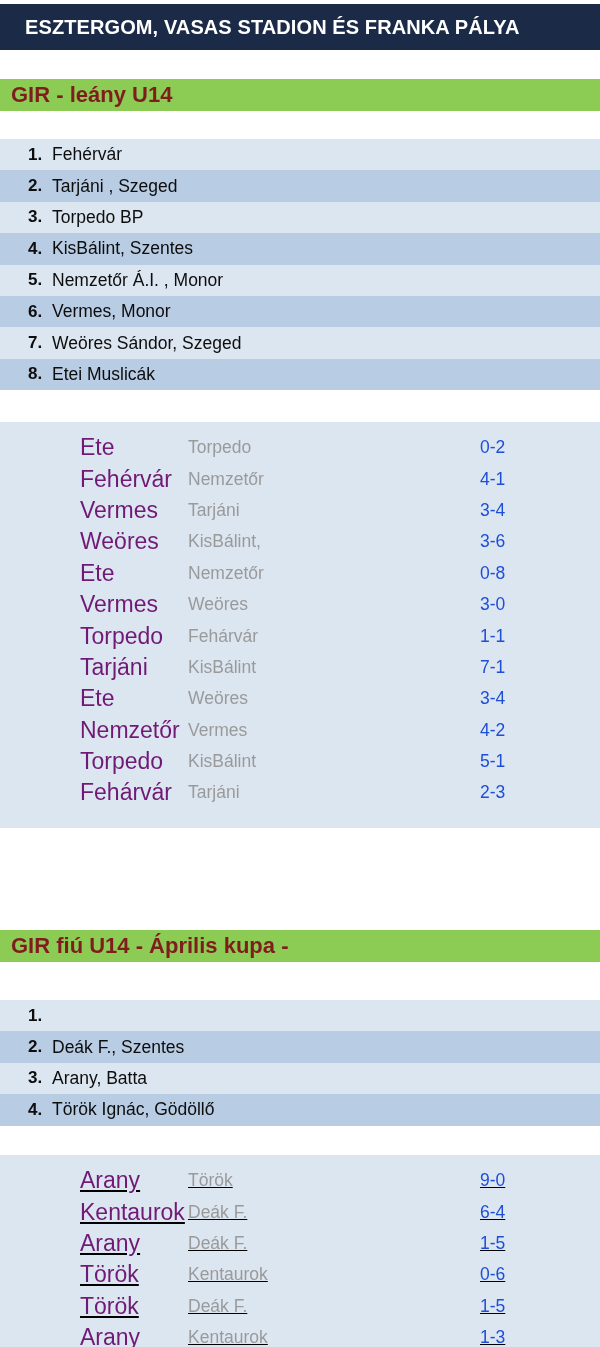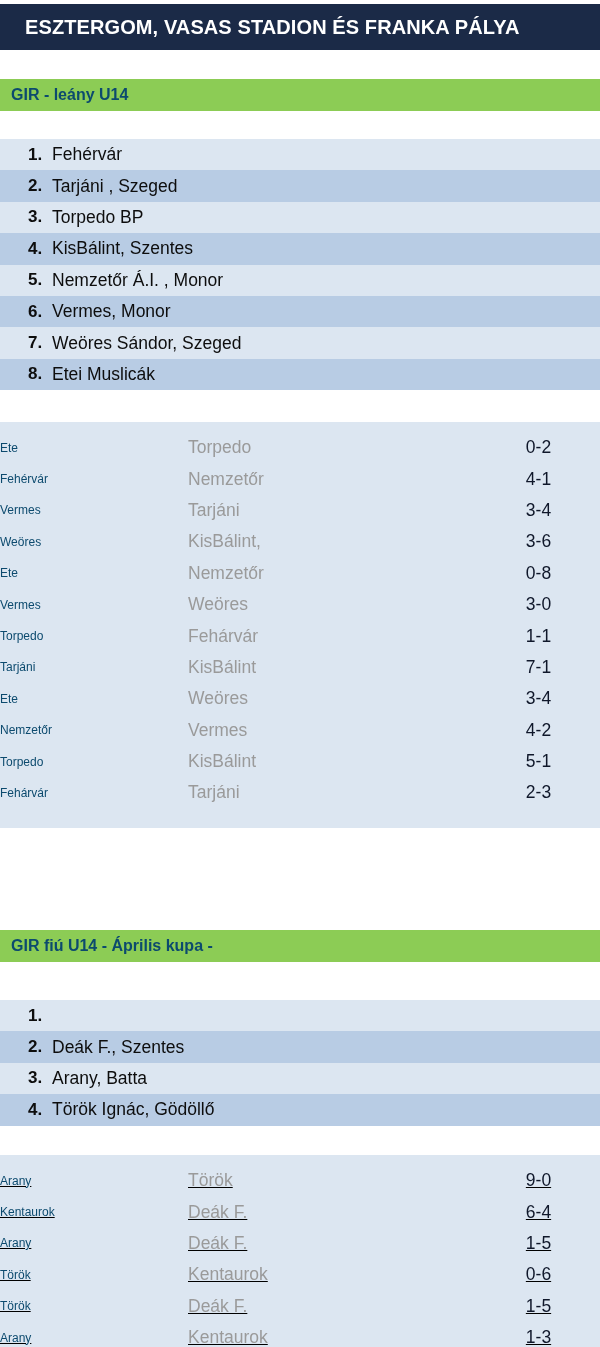--- a/index.html
+++ b/index.html
@@ -39,22 +39,22 @@
   .section-bar {
     position: absolute;
     left: 0;
     width: 600px;
     height: 32px;
     background: #8ccc55;
     display: flex;
     align-items: center;
   }
   .section-bar .section-title {
-    color: #0c4a6e;
-    font-size: 16px;
+    color: #7f1d1d;
+    font-size: 22px;
     font-weight: bold;
     padding-left: 11px;
     white-space: nowrap;
   }
   #section-bar-girls { top: 79px; }
   #section-bar-boys  { top: 930px; }
 
   
   .team-list {
     position: absolute;
@@ -101,38 +101,39 @@
 
   .result-row {
     display: flex;
     align-items: center;
     height: 31.4px;
     width: 600px;
     box-sizing: border-box;
   }
   .result-row .home-team {
     width: 188px;
-    box-sizing: border-box;
-    font-size: 12px;
-    color: #0c4a6e;
+    padding-left: 80px;
+    box-sizing: border-box;
+    font-size: 23px;
+    color: #701a75;
     white-space: nowrap;
   }
   .result-row .away-team {
     flex: 1;
     font-size: 17.5px;
     color: #9a9a9a;
     white-space: nowrap;
   }
   .result-row .score {
     width: 120px;
     padding-right: 3px;
     box-sizing: border-box;
-    text-align: center;
+    text-align: left;
     font-size: 17.5px;
-    color: #0f172a;
+    color: #1d4ed8;
     white-space: nowrap;
   }
 </style>
 </head>
 <body>
 
 <div class="venue-bar">
   <span class="venue-title">ESZTERGOM, VASAS STADION ÉS FRANKA PÁLYA</span>
 </div>
 

